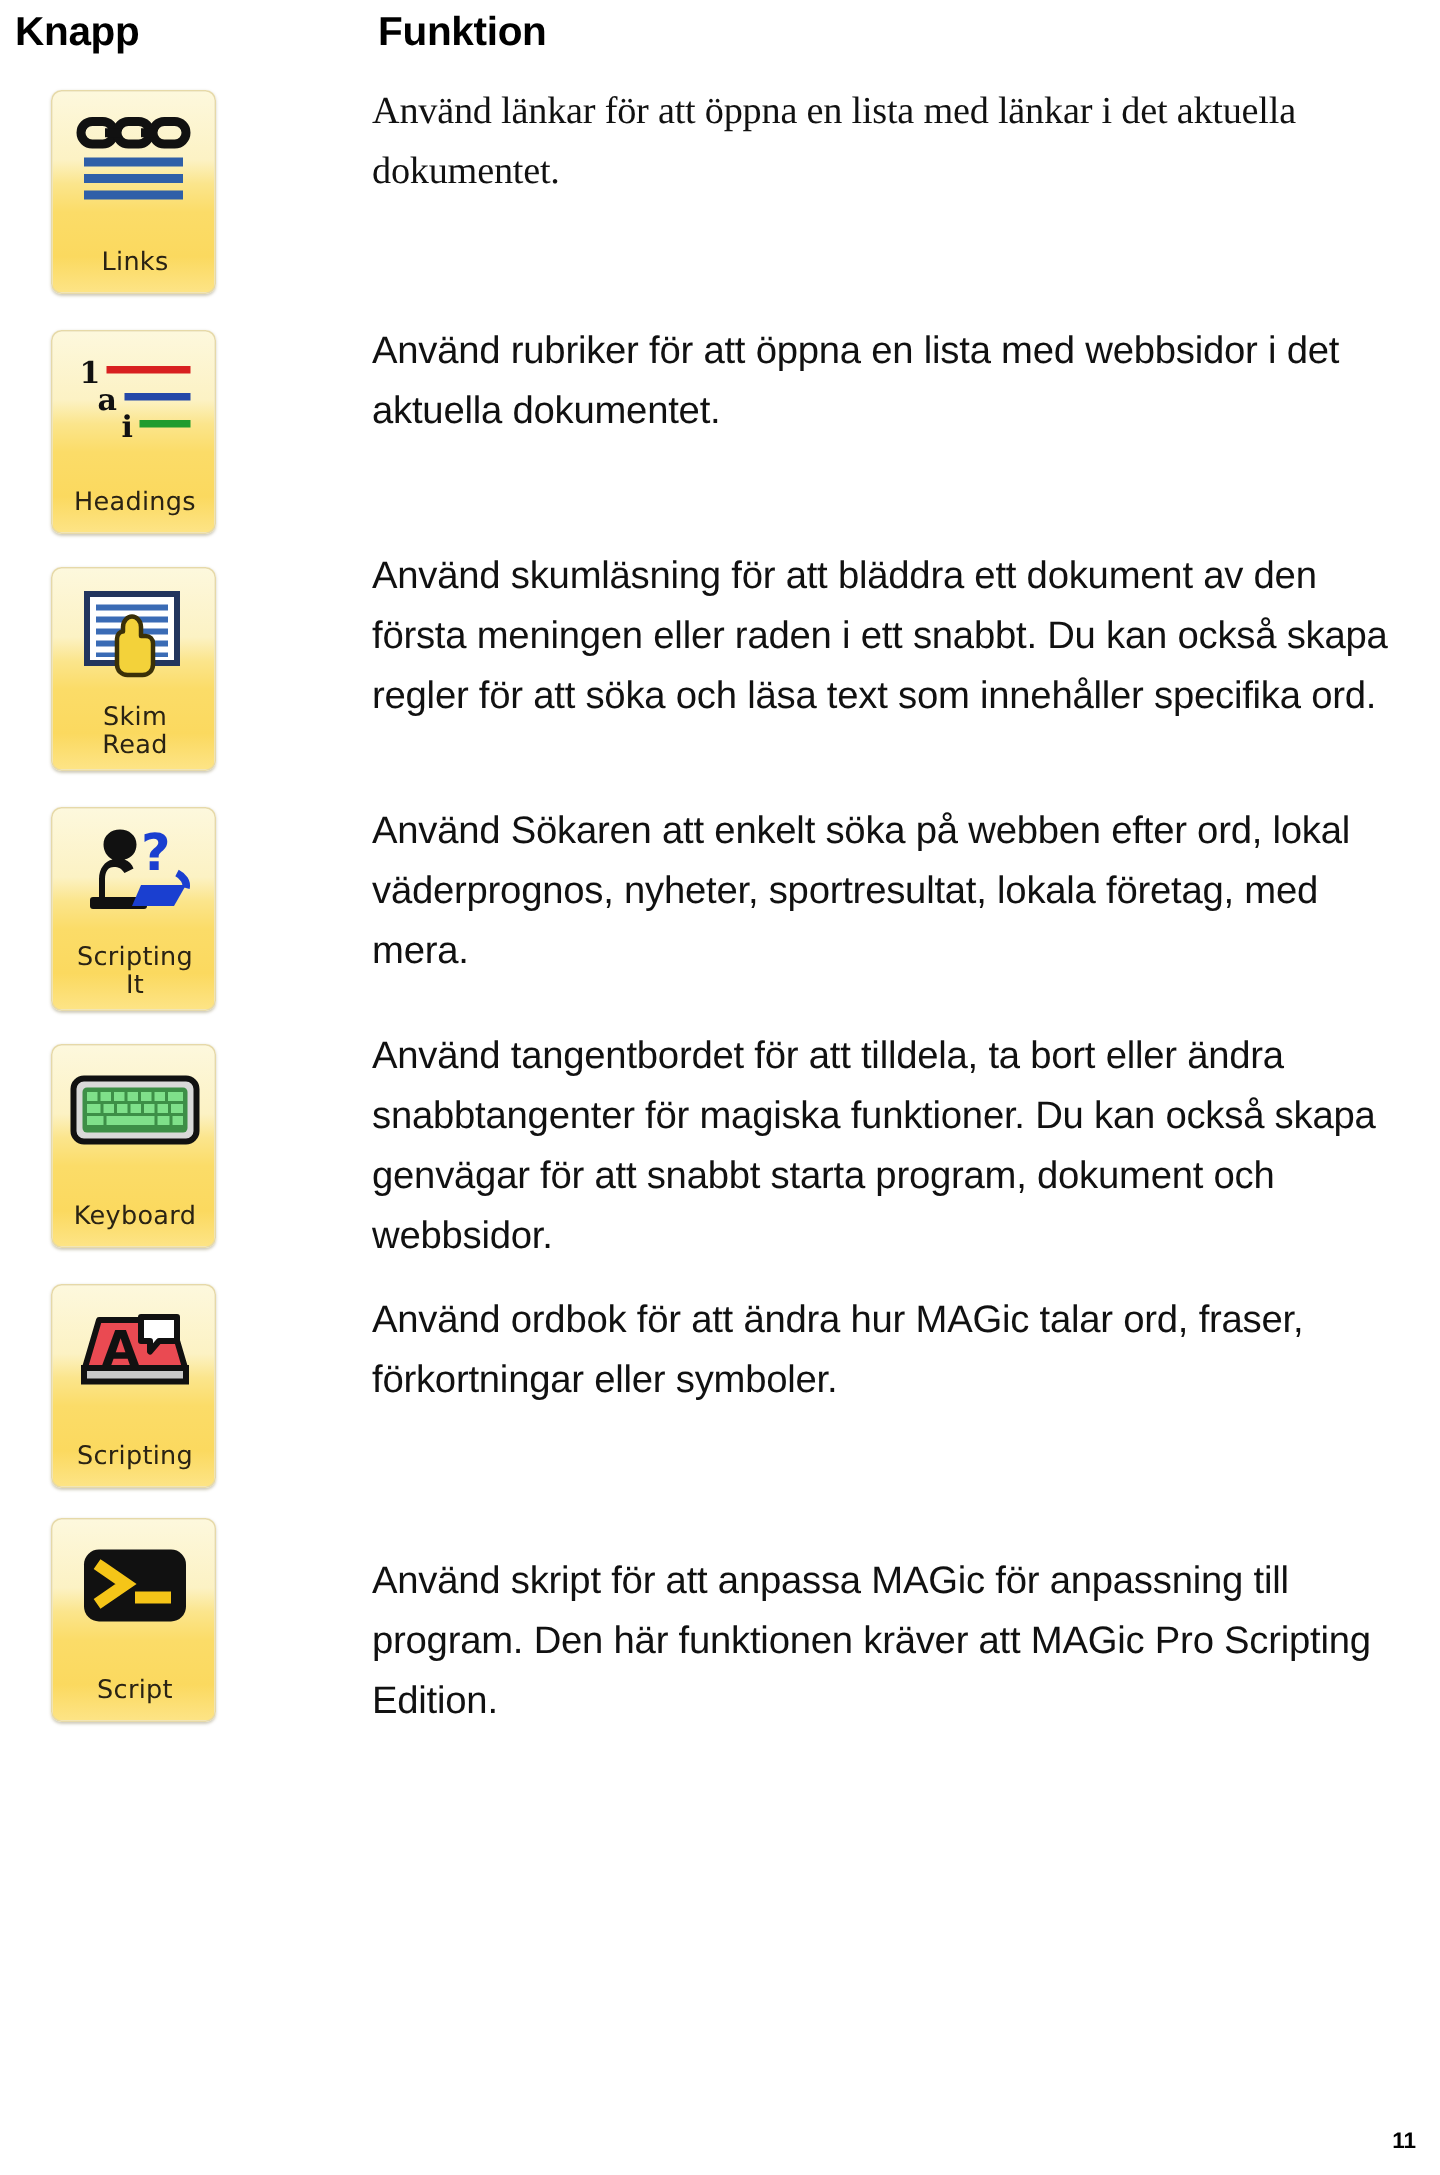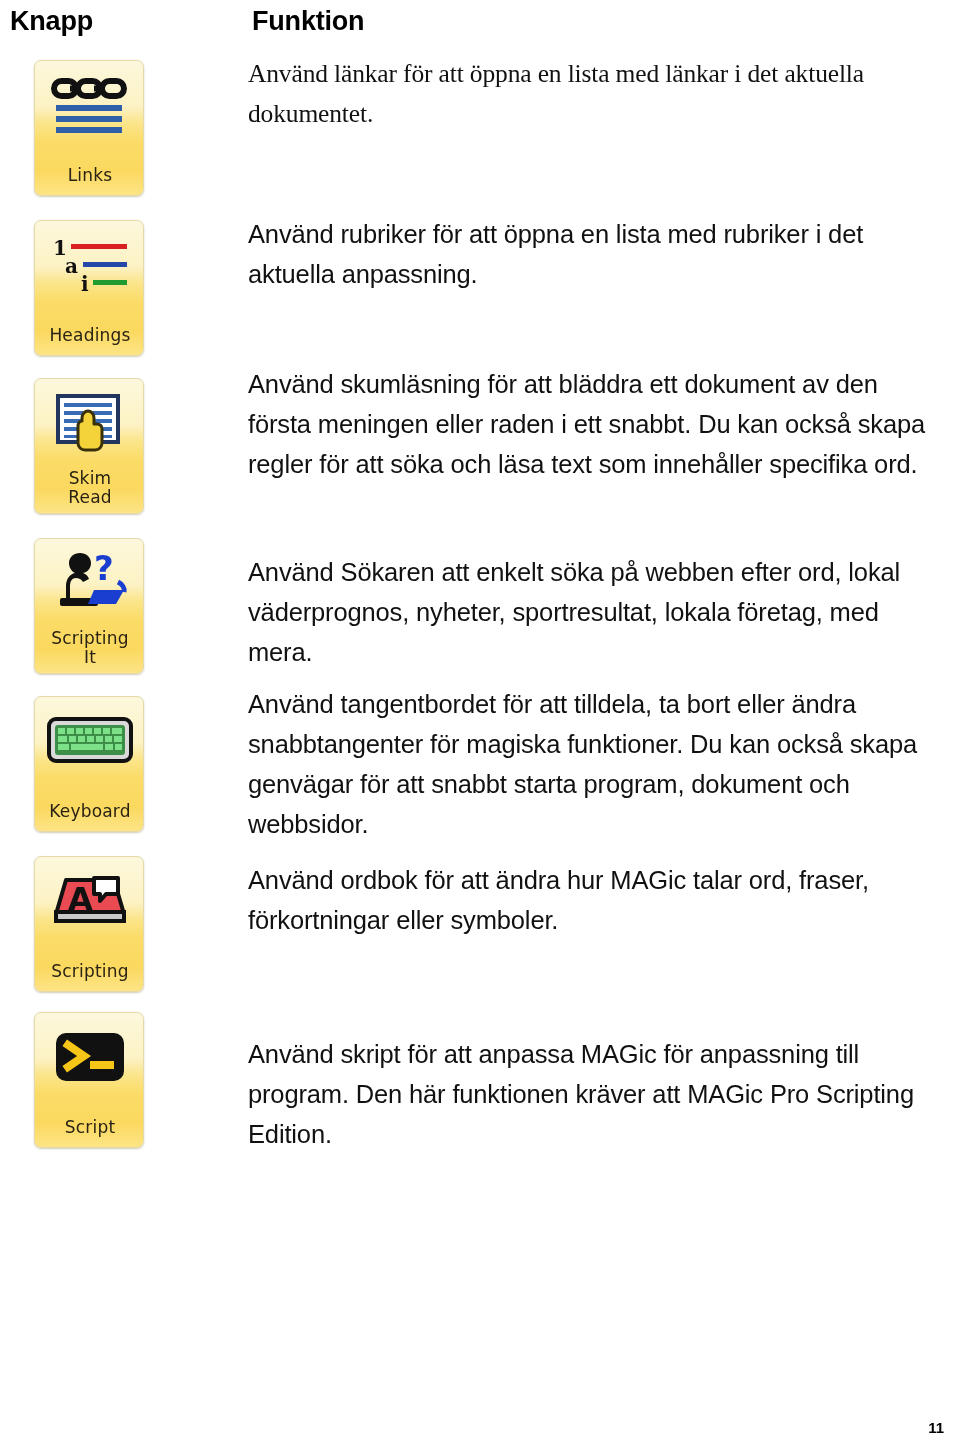--- a/index.html
+++ b/index.html
@@ -174,21 +174,21 @@
             <rect x="24" y="9" width="56" height="5" fill="#d82020"></rect>
             <text x="18" y="38" font-family="DejaVu Serif, serif" font-size="20" font-weight="bold" fill="#111">a</text>
             <rect x="36" y="27" width="44" height="5" fill="#2448a8"></rect>
             <text x="34" y="56" font-family="DejaVu Serif, serif" font-size="20" font-weight="bold" fill="#111">i</text>
             <rect x="46" y="45" width="34" height="5" fill="#1f9c2f"></rect>
           </svg>
         </span>
         <span class="caption">Headings</span>
       </div>
     </div>
-    <div class="text-cell" style="top:8px;">Använd rubriker för att öppna en lista med rubriker i det aktuella anpassning.</div>
+    <div class="text-cell" style="top:8px;">Använd rubriker för att öppna en lista med webbsidor i det aktuella dokumentet.</div>
   </div>
 
   <div class="row" style="top:318px;">
     <div class="btn-cell">
       <div class="magic-btn">
         <span class="glyph">
           <svg width="76" height="62" viewBox="0 0 76 62">
             <rect x="6" y="4" width="60" height="46" fill="#ffffff" stroke="#22355e" stroke-width="4"></rect>
             <g fill="#3a6bb5">
               <rect x="12" y="11" width="48" height="4"></rect>
@@ -216,21 +216,21 @@
             <rect x="12" y="46" width="38" height="8" rx="2" fill="#111"></rect>
             <text x="46" y="28" font-family="DejaVu Sans, sans-serif" font-size="34" font-weight="bold" fill="#1a3fd0">?</text>
             <path d="M46 38h30l-8 14H40z" fill="#1a3fd0"></path>
             <path d="M70 30c4 2 7 6 6 10" stroke="#1a3fd0" stroke-width="5" fill="none"></path>
           </svg>
         </span>
         <span class="caption two-line" style="white-space:pre-line;">Scripting
 It</span>
       </div>
     </div>
-    <div class="text-cell" style="top:10px;margin-top:18px;">Använd Sökaren att enkelt söka på webben efter ord, lokal väderprognos, nyheter, sportresultat, lokala företag, med mera.</div>
+    <div class="text-cell" style="top:10px;">Använd Sökaren att enkelt söka på webben efter ord, lokal väderprognos, nyheter, sportresultat, lokala företag, med mera.</div>
   </div>
 
   <div class="row" style="top:636px;">
     <div class="btn-cell">
       <div class="magic-btn">
         <span class="glyph">
           <svg width="88" height="54" viewBox="0 0 88 54">
             <rect x="3" y="5" width="82" height="42" rx="7" fill="#d9d9d9" stroke="#111" stroke-width="4"></rect>
             <rect x="9" y="11" width="70" height="30" rx="3" fill="#3d8f47"></rect>
             <g fill="#7fe08a">

